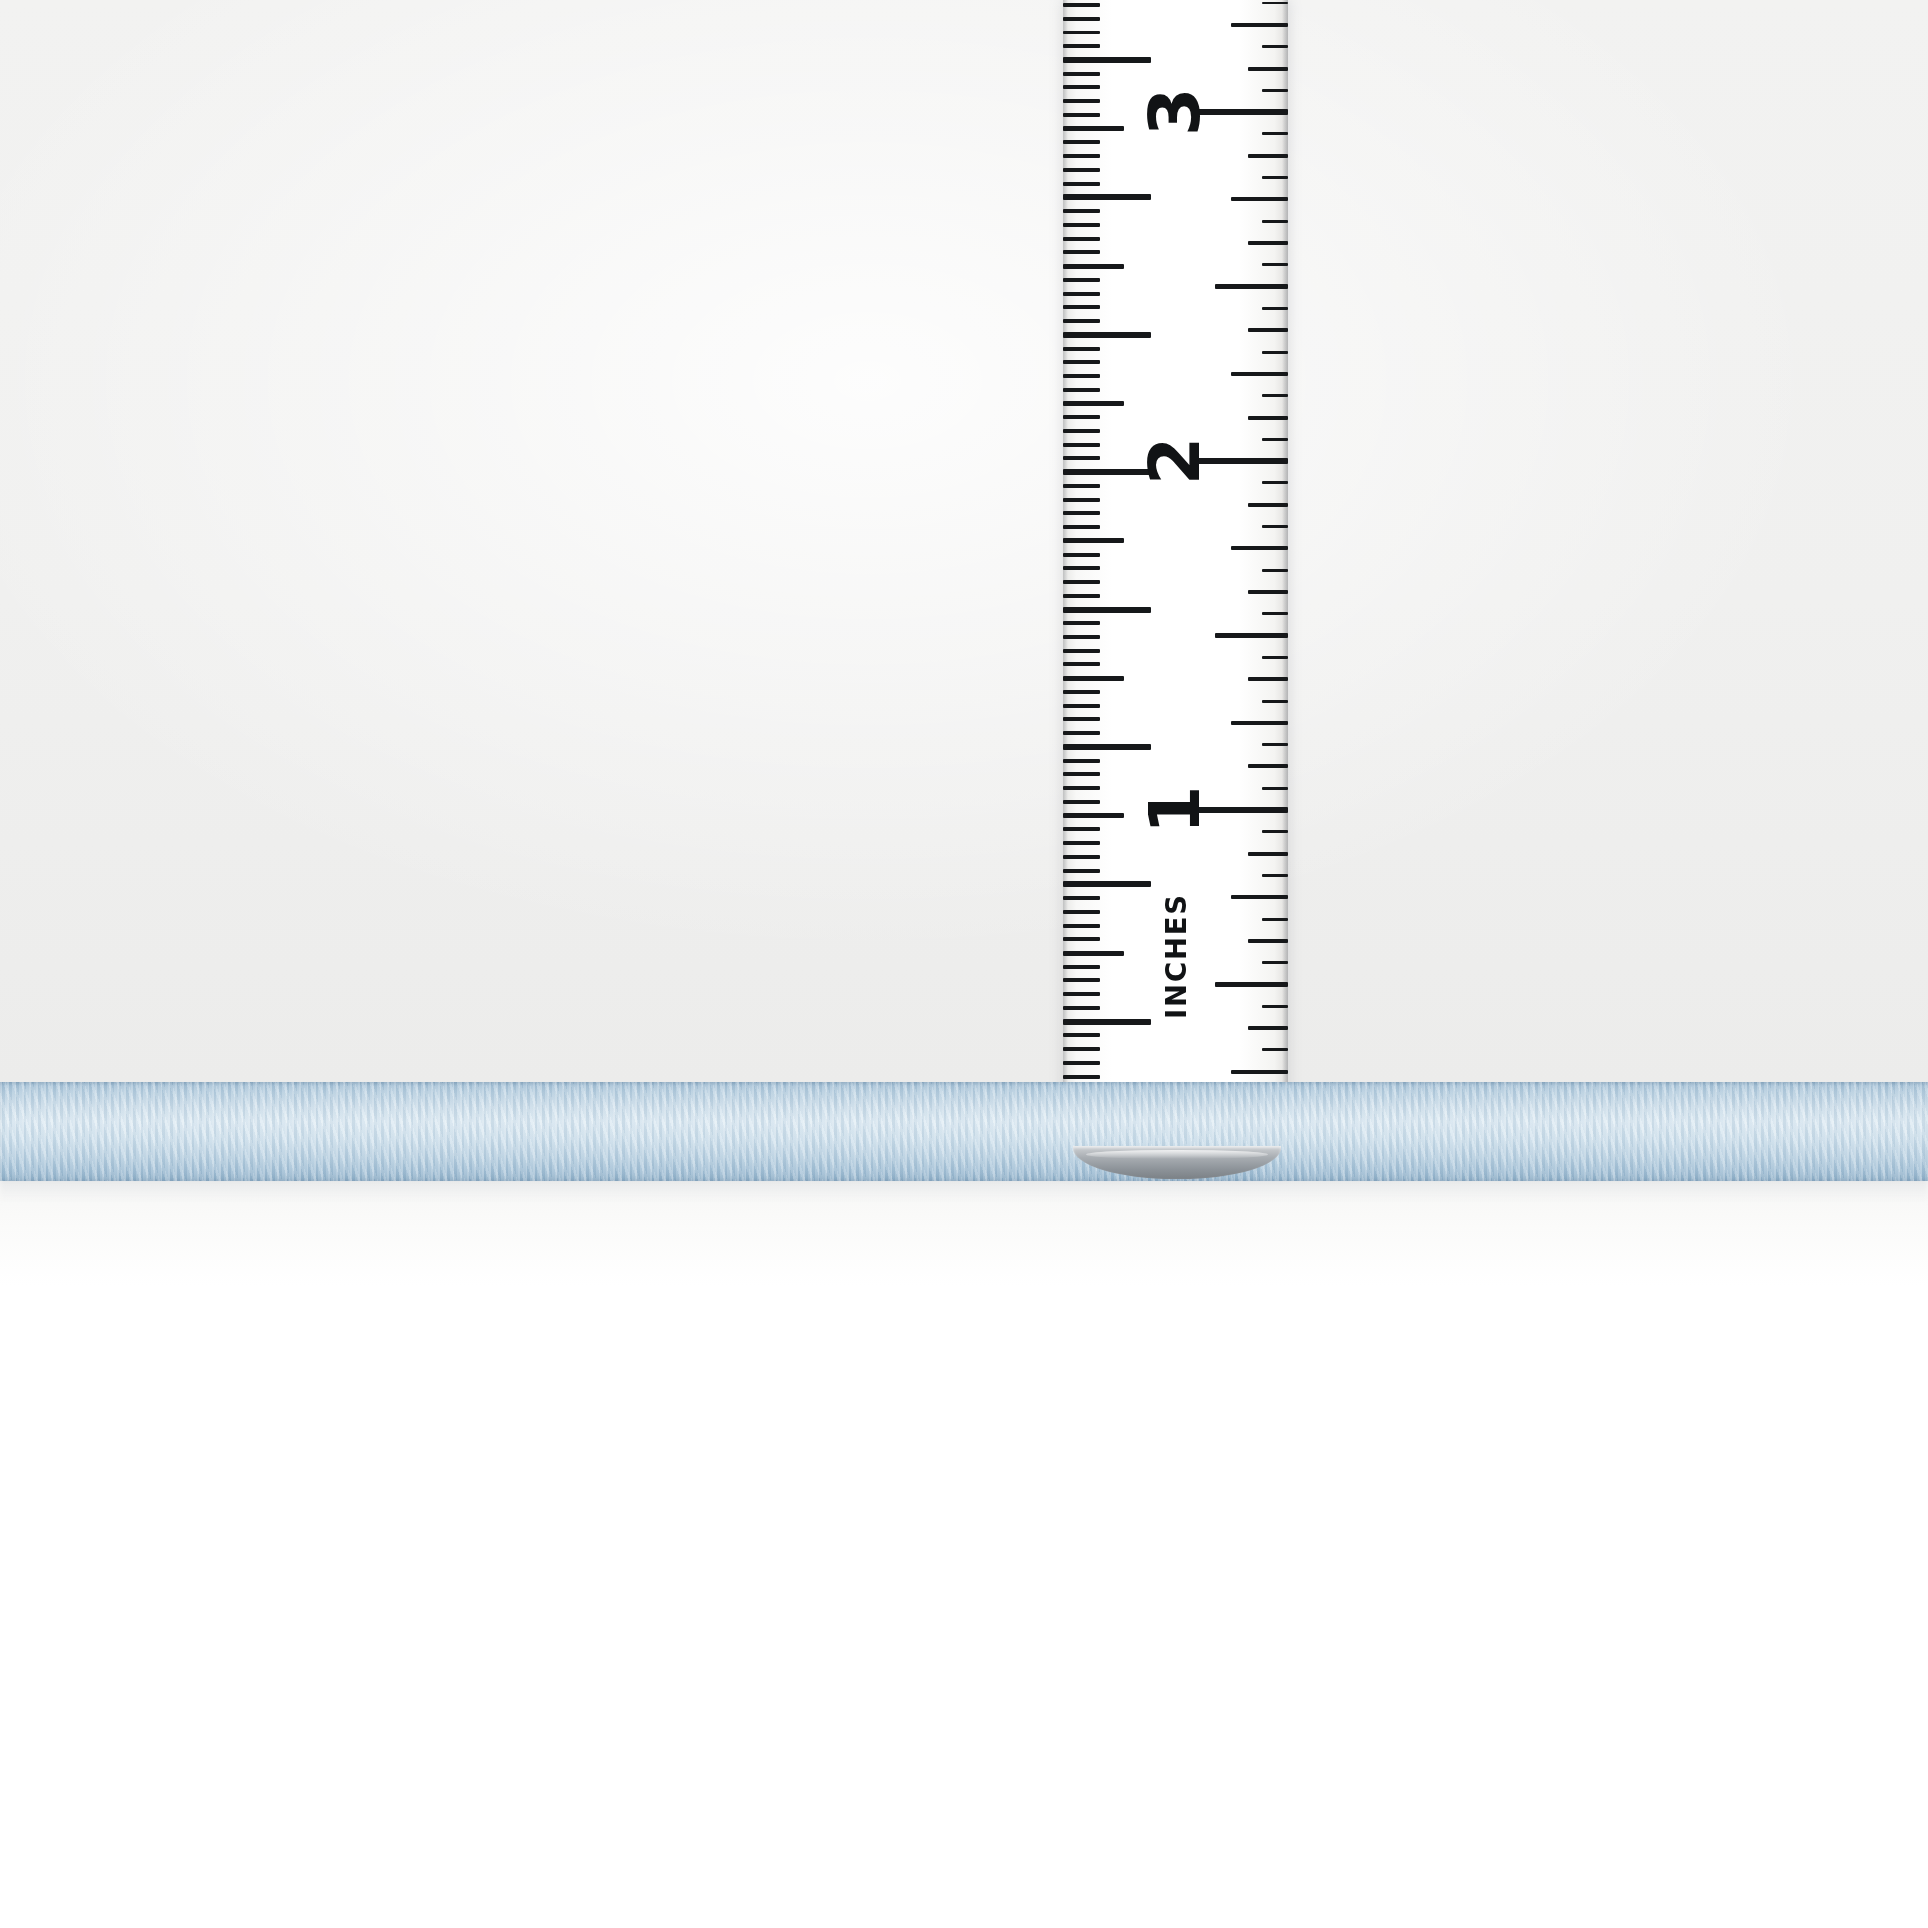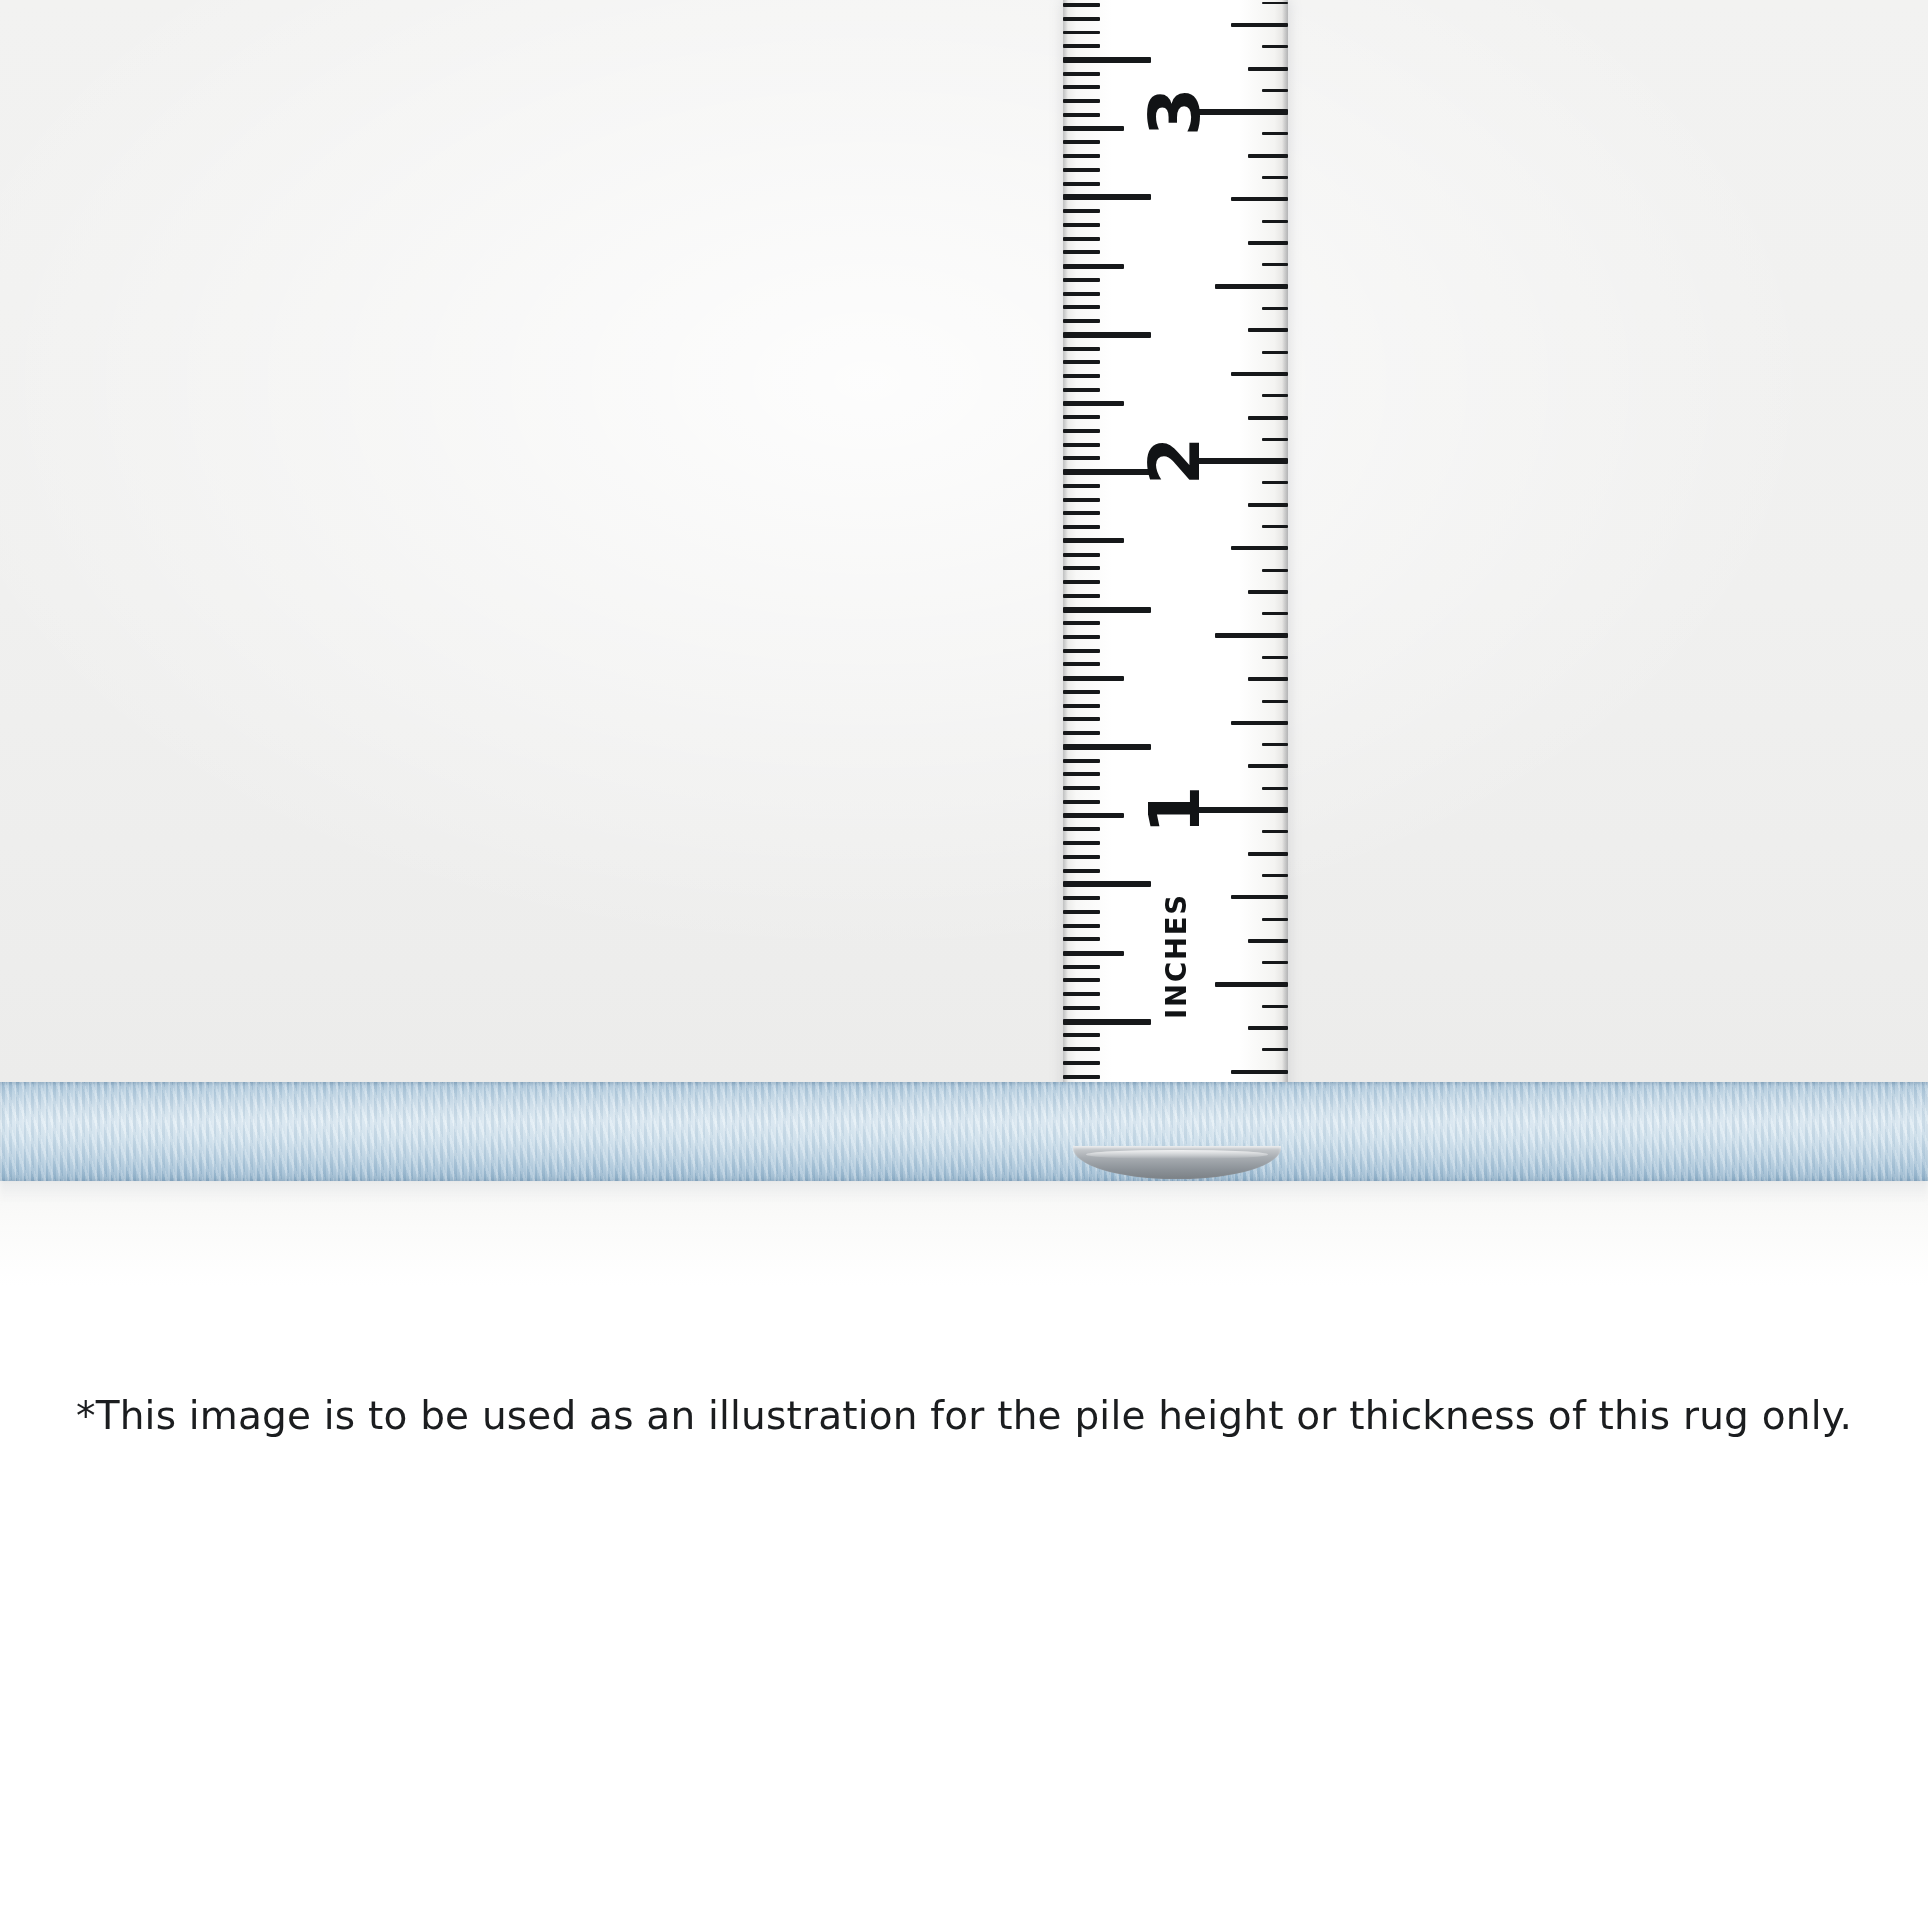--- a/index.html
+++ b/index.html
@@ -384,17 +384,16 @@
       <div class="weave2"></div>
     </div>
 
     <div class="tape-tip">
       <div class="sheen"></div>
     </div>
 
   </div>
 
   <div class="caption">
-    <span class="line">*This image is to be used as an illustration for the pile height or thickness of this rug only.</span>
   </div>
 
 </div>
 
 
 </body></html>

